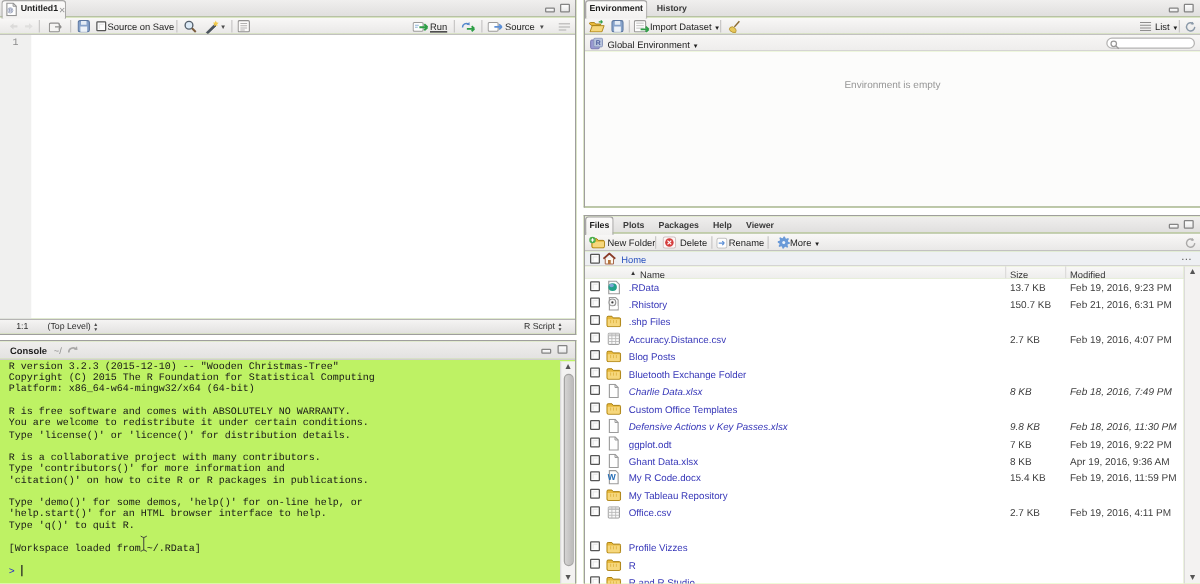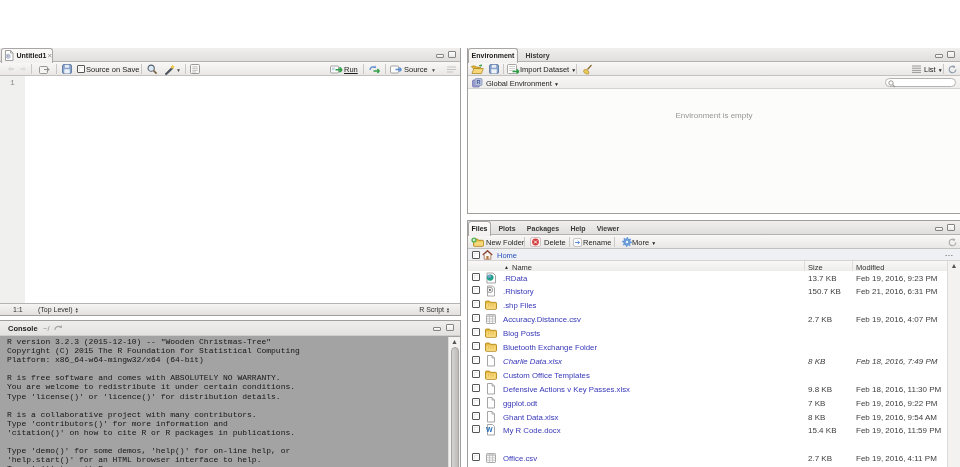--- a/index.html
+++ b/index.html
@@ -1,19 +1,19 @@
 <!DOCTYPE html>
 <html><head>
 <meta charset="utf-8">
 <style>
 * { margin:0; padding:0; box-sizing:border-box; }
 html,body { width:960px; height:467px; overflow:hidden; }
 body { font-family:"Liberation Sans", sans-serif; background:#fff; position:relative; transform:translateZ(0); will-change:transform; }
 .abs { position:absolute; }
-.pane { position:absolute; border:1px solid #9f9e9d; background:#a3a3a3;margin-top:48px; }
+.pane { position:absolute; border:1px solid #9f9e9d; background:#bef264; }
 .tabstrip { position:absolute; left:0; right:0; top:0; height:14px; background:linear-gradient(#f0efee,#e0dfde); border-bottom:1px solid #b3b2b1; }
 .tab { position:absolute; top:1px; height:13px; font-size:7px; font-weight:bold; color:#3a3a3a; padding-top:3px; text-align:center; }
 .tab.active { top:0; height:15px; background:linear-gradient(#fbfaf9,#f2f1f0); border:1px solid #a8a7a6; border-bottom:none; border-radius:3px 3px 0 0; color:#1c1c1c; z-index:2; }
 .toolbar { position:absolute; left:0; right:0; background:linear-gradient(#f9f8f7,#e9e8e7); border-bottom:1px solid #c2c1c0; }
 .tbtext { font-size:7.5px; color:#1d1d1d; position:absolute; white-space:nowrap; }
 .sep { position:absolute; width:1px; background:#c9c8c7; }
 .winbtn { position:absolute; width:8px; height:7px; border:1px solid #848484; background:linear-gradient(#fdfdfd,#e8e8e8); border-radius:1px; }
 .minbtn { position:absolute; width:8px; height:7px; }
 .minbtn i { position:absolute; left:0px; right:0px; bottom:0; height:4px; border:1px solid #848484; background:linear-gradient(#fdfdfd,#e8e8e8); border-radius:1px; display:block; }
 .statusbar { position:absolute; left:0; right:0; background:linear-gradient(#f5f4f3,#e2e1e0); border-top:1px solid #b5b4b3; font-size:7px; color:#2e2e2e; }
@@ -383,21 +383,21 @@
       </div>
     <div class="frow" style="top:97.3px;">
         <div class="chk" style="left:4px;top:2px;"></div>
         <svg class="abs" style="left:17px;top:2px;" width="12" height="10" viewBox="0 0 12 10">
           <path d="M0.5 2 a1 1 0 0 1 1-1 h3 l1 1.3 h5 a1 1 0 0 1 1 1 v5 a1 1 0 0 1 -1 1 h-9 a1 1 0 0 1 -1-1 z" fill="#e8b93c" stroke="#a87f10" stroke-width="0.8"></path>
           <path d="M1.2 3.4 h9.6 v4.8 a0.8 0.8 0 0 1 -0.8 0.8 h-8 a0.8 0.8 0 0 1 -0.8-0.8 z" fill="#f6d77c"></path>
           <path d="M3.5 4 v2.5 M5.8 4 v2.5 M8.1 4 v2.5" stroke="#e3b94a" stroke-width="0.8" fill="none"></path>
         </svg>
         <div class="fname">Custom Office Templates</div>
       </div>
-    <div class="frow" style="top:111.2px;">
+    <div class="frow" style="top:111.2px;font-style:italic;">
         <div class="chk" style="left:4px;top:2px;"></div>
         <svg class="abs" style="left:18px;top:1px;" width="10" height="12" viewBox="0 0 10 12">
           <path d="M1.5 0.5 h4.5 l2.5 2.5 v8 h-7 z" fill="#fefefe" stroke="#9b9b9b" stroke-width="0.9"></path>
           <path d="M6 0.5 v2.5 h2.5" fill="none" stroke="#9b9b9b" stroke-width="0.8"></path>
         </svg>
         <div class="fname">Defensive Actions v Key Passes.xlsx</div>
         <div class="fsize">9.8 KB</div>
         <div class="fdate">Feb 18, 2016, 11:30 PM</div>
       </div>
     <div class="frow" style="top:125.1px;">
@@ -411,31 +411,40 @@
         <div class="fdate">Feb 19, 2016, 9:22 PM</div>
       </div>
     <div class="frow" style="top:139px;">
         <div class="chk" style="left:4px;top:2px;"></div>
         <svg class="abs" style="left:18px;top:1px;" width="10" height="12" viewBox="0 0 10 12">
           <path d="M1.5 0.5 h4.5 l2.5 2.5 v8 h-7 z" fill="#fefefe" stroke="#9b9b9b" stroke-width="0.9"></path>
           <path d="M6 0.5 v2.5 h2.5" fill="none" stroke="#9b9b9b" stroke-width="0.8"></path>
         </svg>
         <div class="fname">Ghant Data.xlsx</div>
         <div class="fsize">8 KB</div>
-        <div class="fdate">Feb 19, 2016, 9:54 AM</div>
+        <div class="fdate">Apr 19, 2016, 9:36 AM</div>
       </div>
     <div class="frow" style="top:152.9px;">
         <div class="chk" style="left:4px;top:2px;"></div>
         <svg class="abs" style="left:18px;top:1px;" width="10" height="12" viewBox="0 0 10 12">
           <path d="M1.5 0.5 h5 l2 2 v8.5 h-7 z" fill="#fefefe" stroke="#9b9b9b" stroke-width="0.9"></path>
           <text x="3.2" y="8.2" font-size="7" font-family="Liberation Sans" font-weight="bold" fill="#2970b8" text-anchor="middle">W</text>
         </svg>
         <div class="fname">My R Code.docx</div>
         <div class="fsize">15.4 KB</div>
         <div class="fdate">Feb 19, 2016, 11:59 PM</div>
+      </div>
+    <div class="frow" style="top:166.8px;">
+        <div class="chk" style="left:4px;top:2px;"></div>
+        <svg class="abs" style="left:17px;top:2px;" width="12" height="10" viewBox="0 0 12 10">
+          <path d="M0.5 2 a1 1 0 0 1 1-1 h3 l1 1.3 h5 a1 1 0 0 1 1 1 v5 a1 1 0 0 1 -1 1 h-9 a1 1 0 0 1 -1-1 z" fill="#e8b93c" stroke="#a87f10" stroke-width="0.8"></path>
+          <path d="M1.2 3.4 h9.6 v4.8 a0.8 0.8 0 0 1 -0.8 0.8 h-8 a0.8 0.8 0 0 1 -0.8-0.8 z" fill="#f6d77c"></path>
+          <path d="M3.5 4 v2.5 M5.8 4 v2.5 M8.1 4 v2.5" stroke="#e3b94a" stroke-width="0.8" fill="none"></path>
+        </svg>
+        <div class="fname">My Tableau Repository</div>
       </div>
     <div class="frow" style="top:180.7px;">
         <div class="chk" style="left:4px;top:2px;"></div>
         <svg class="abs" style="left:18px;top:2px;" width="10" height="10" viewBox="0 0 10 10">
           <rect x="0.5" y="0.5" width="9" height="9" rx="0.8" fill="#fafafa" stroke="#909090" stroke-width="0.8"></rect>
           <rect x="0.8" y="0.8" width="8.4" height="1.6" fill="#d5d5d5"></rect>
           <path d="M0.5 2.6 h9 M0.5 4.9 h9 M0.5 7.2 h9 M3.5 0.5 v9 M6.5 0.5 v9" stroke="#b8b8b8" stroke-width="0.7" fill="none"></path>
         </svg>
         <div class="fname">Office.csv</div>
         <div class="fsize">2.7 KB</div>

